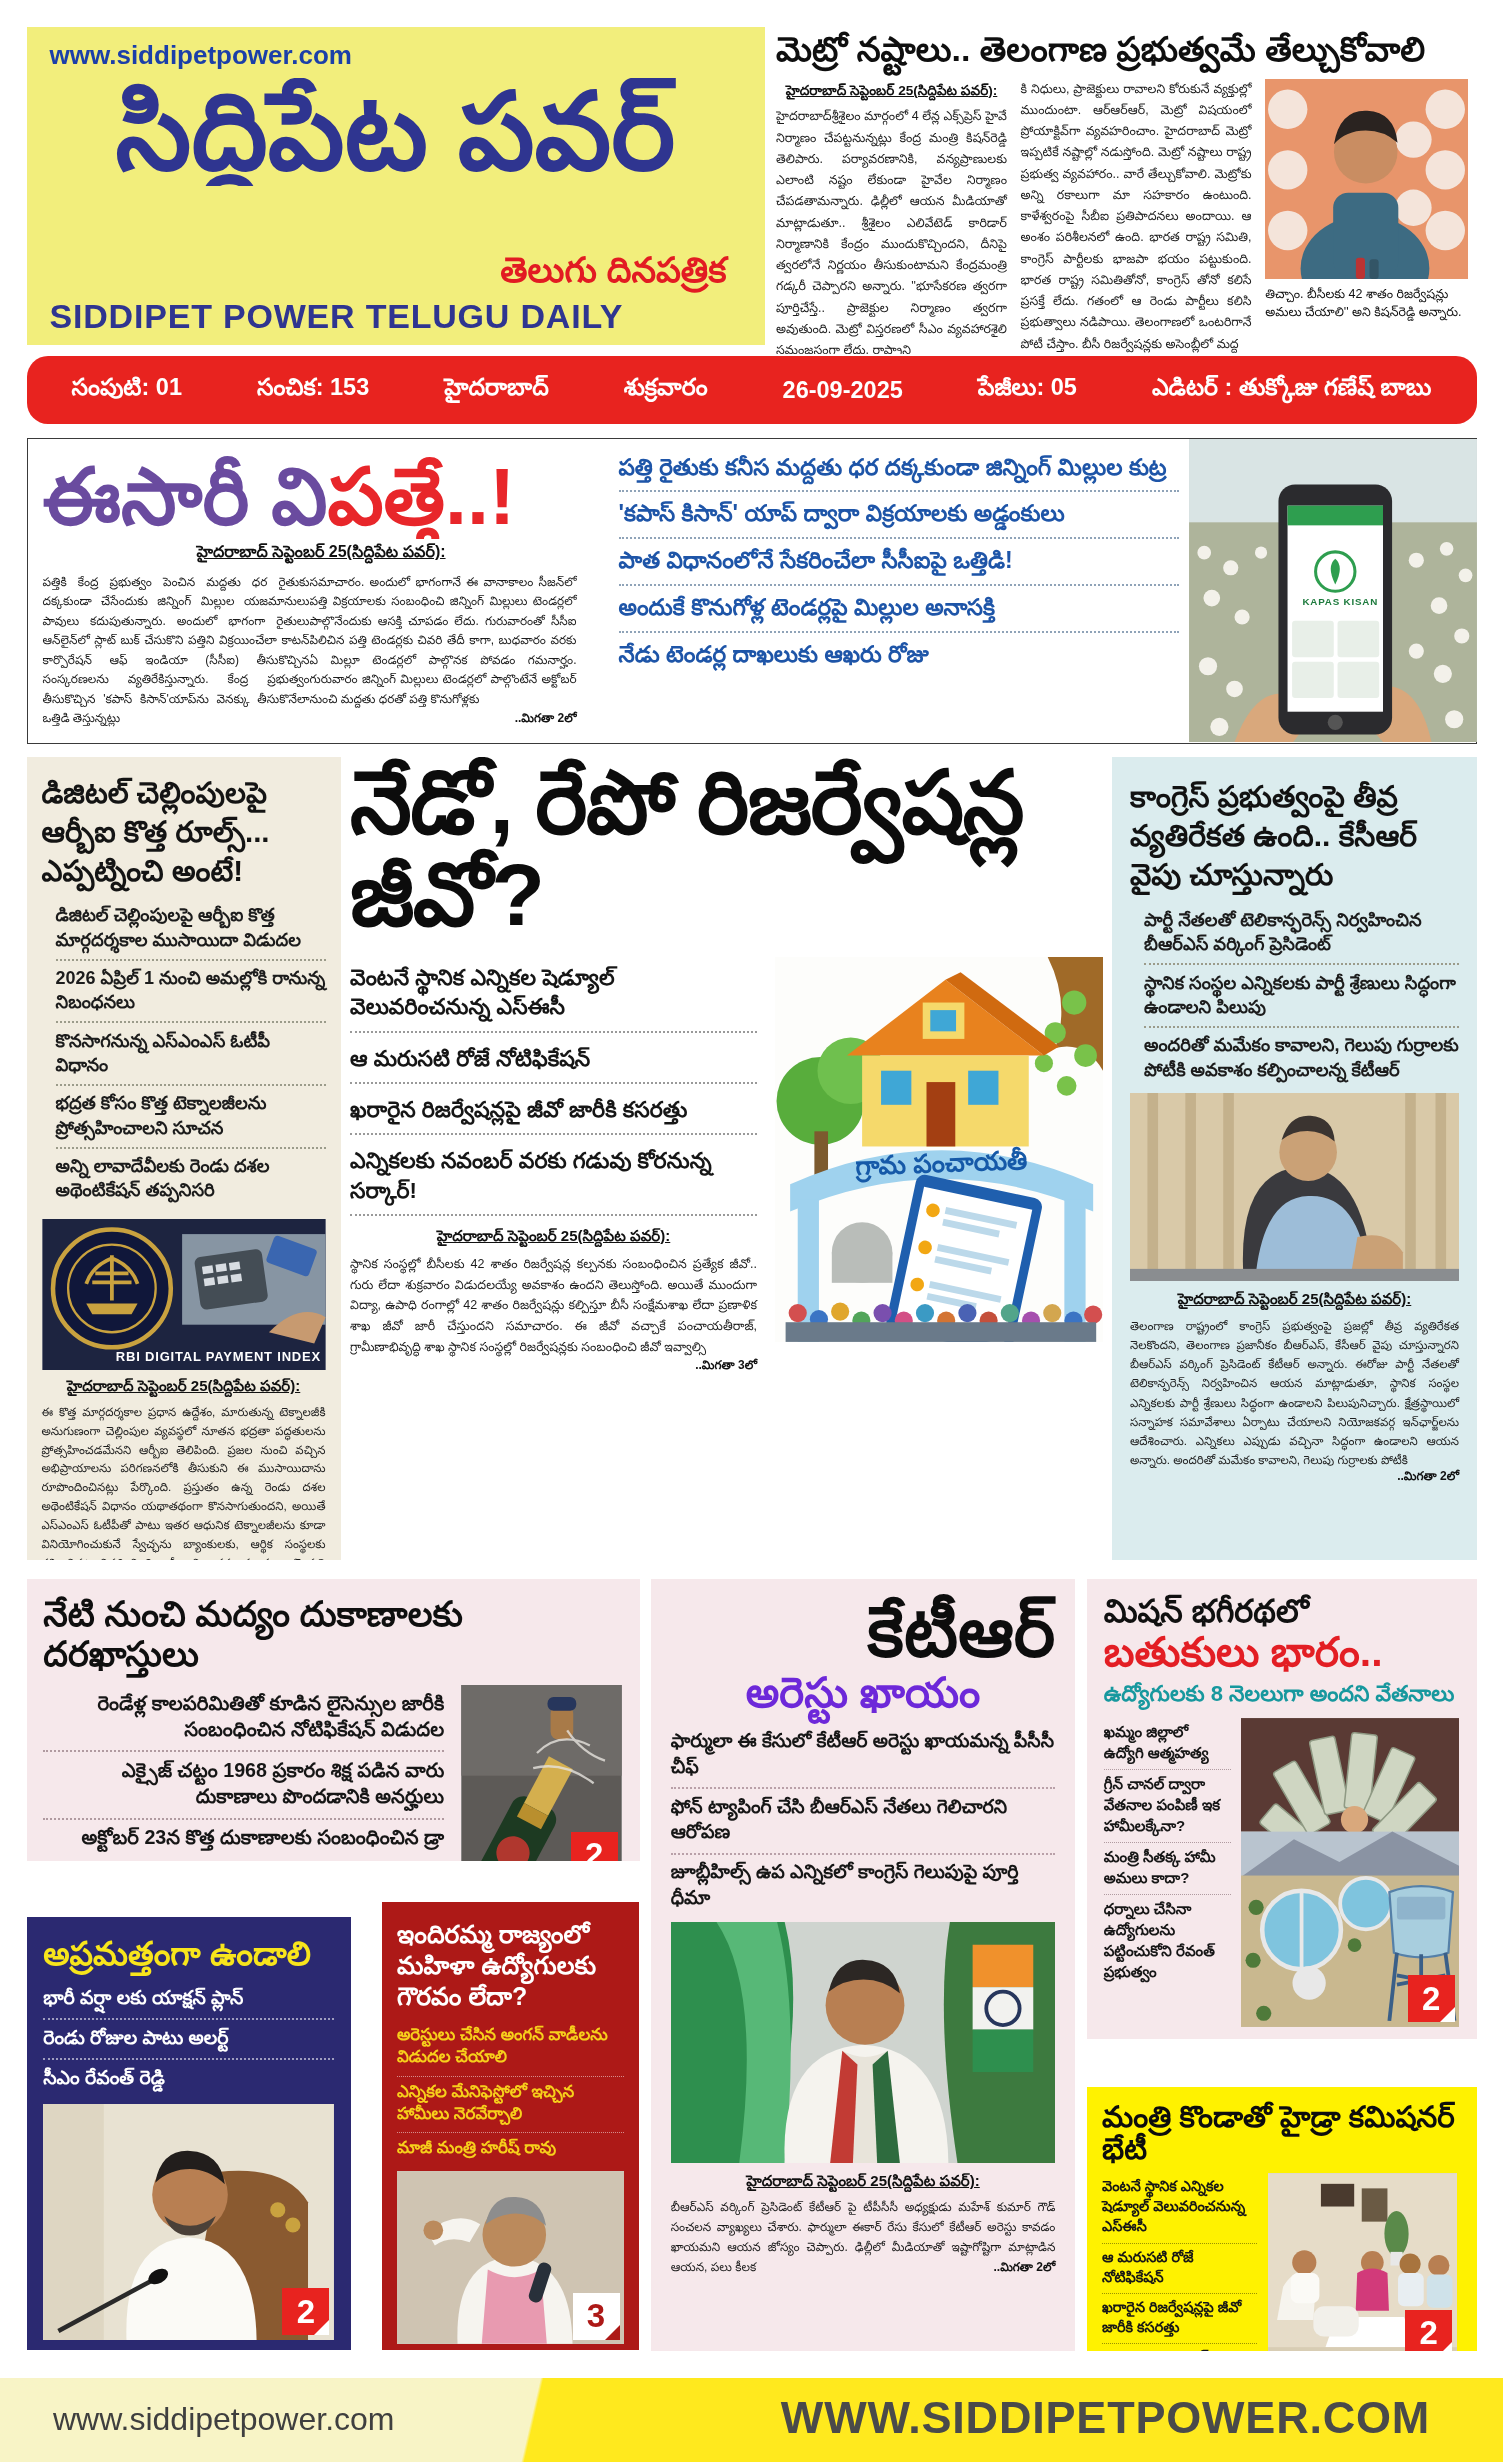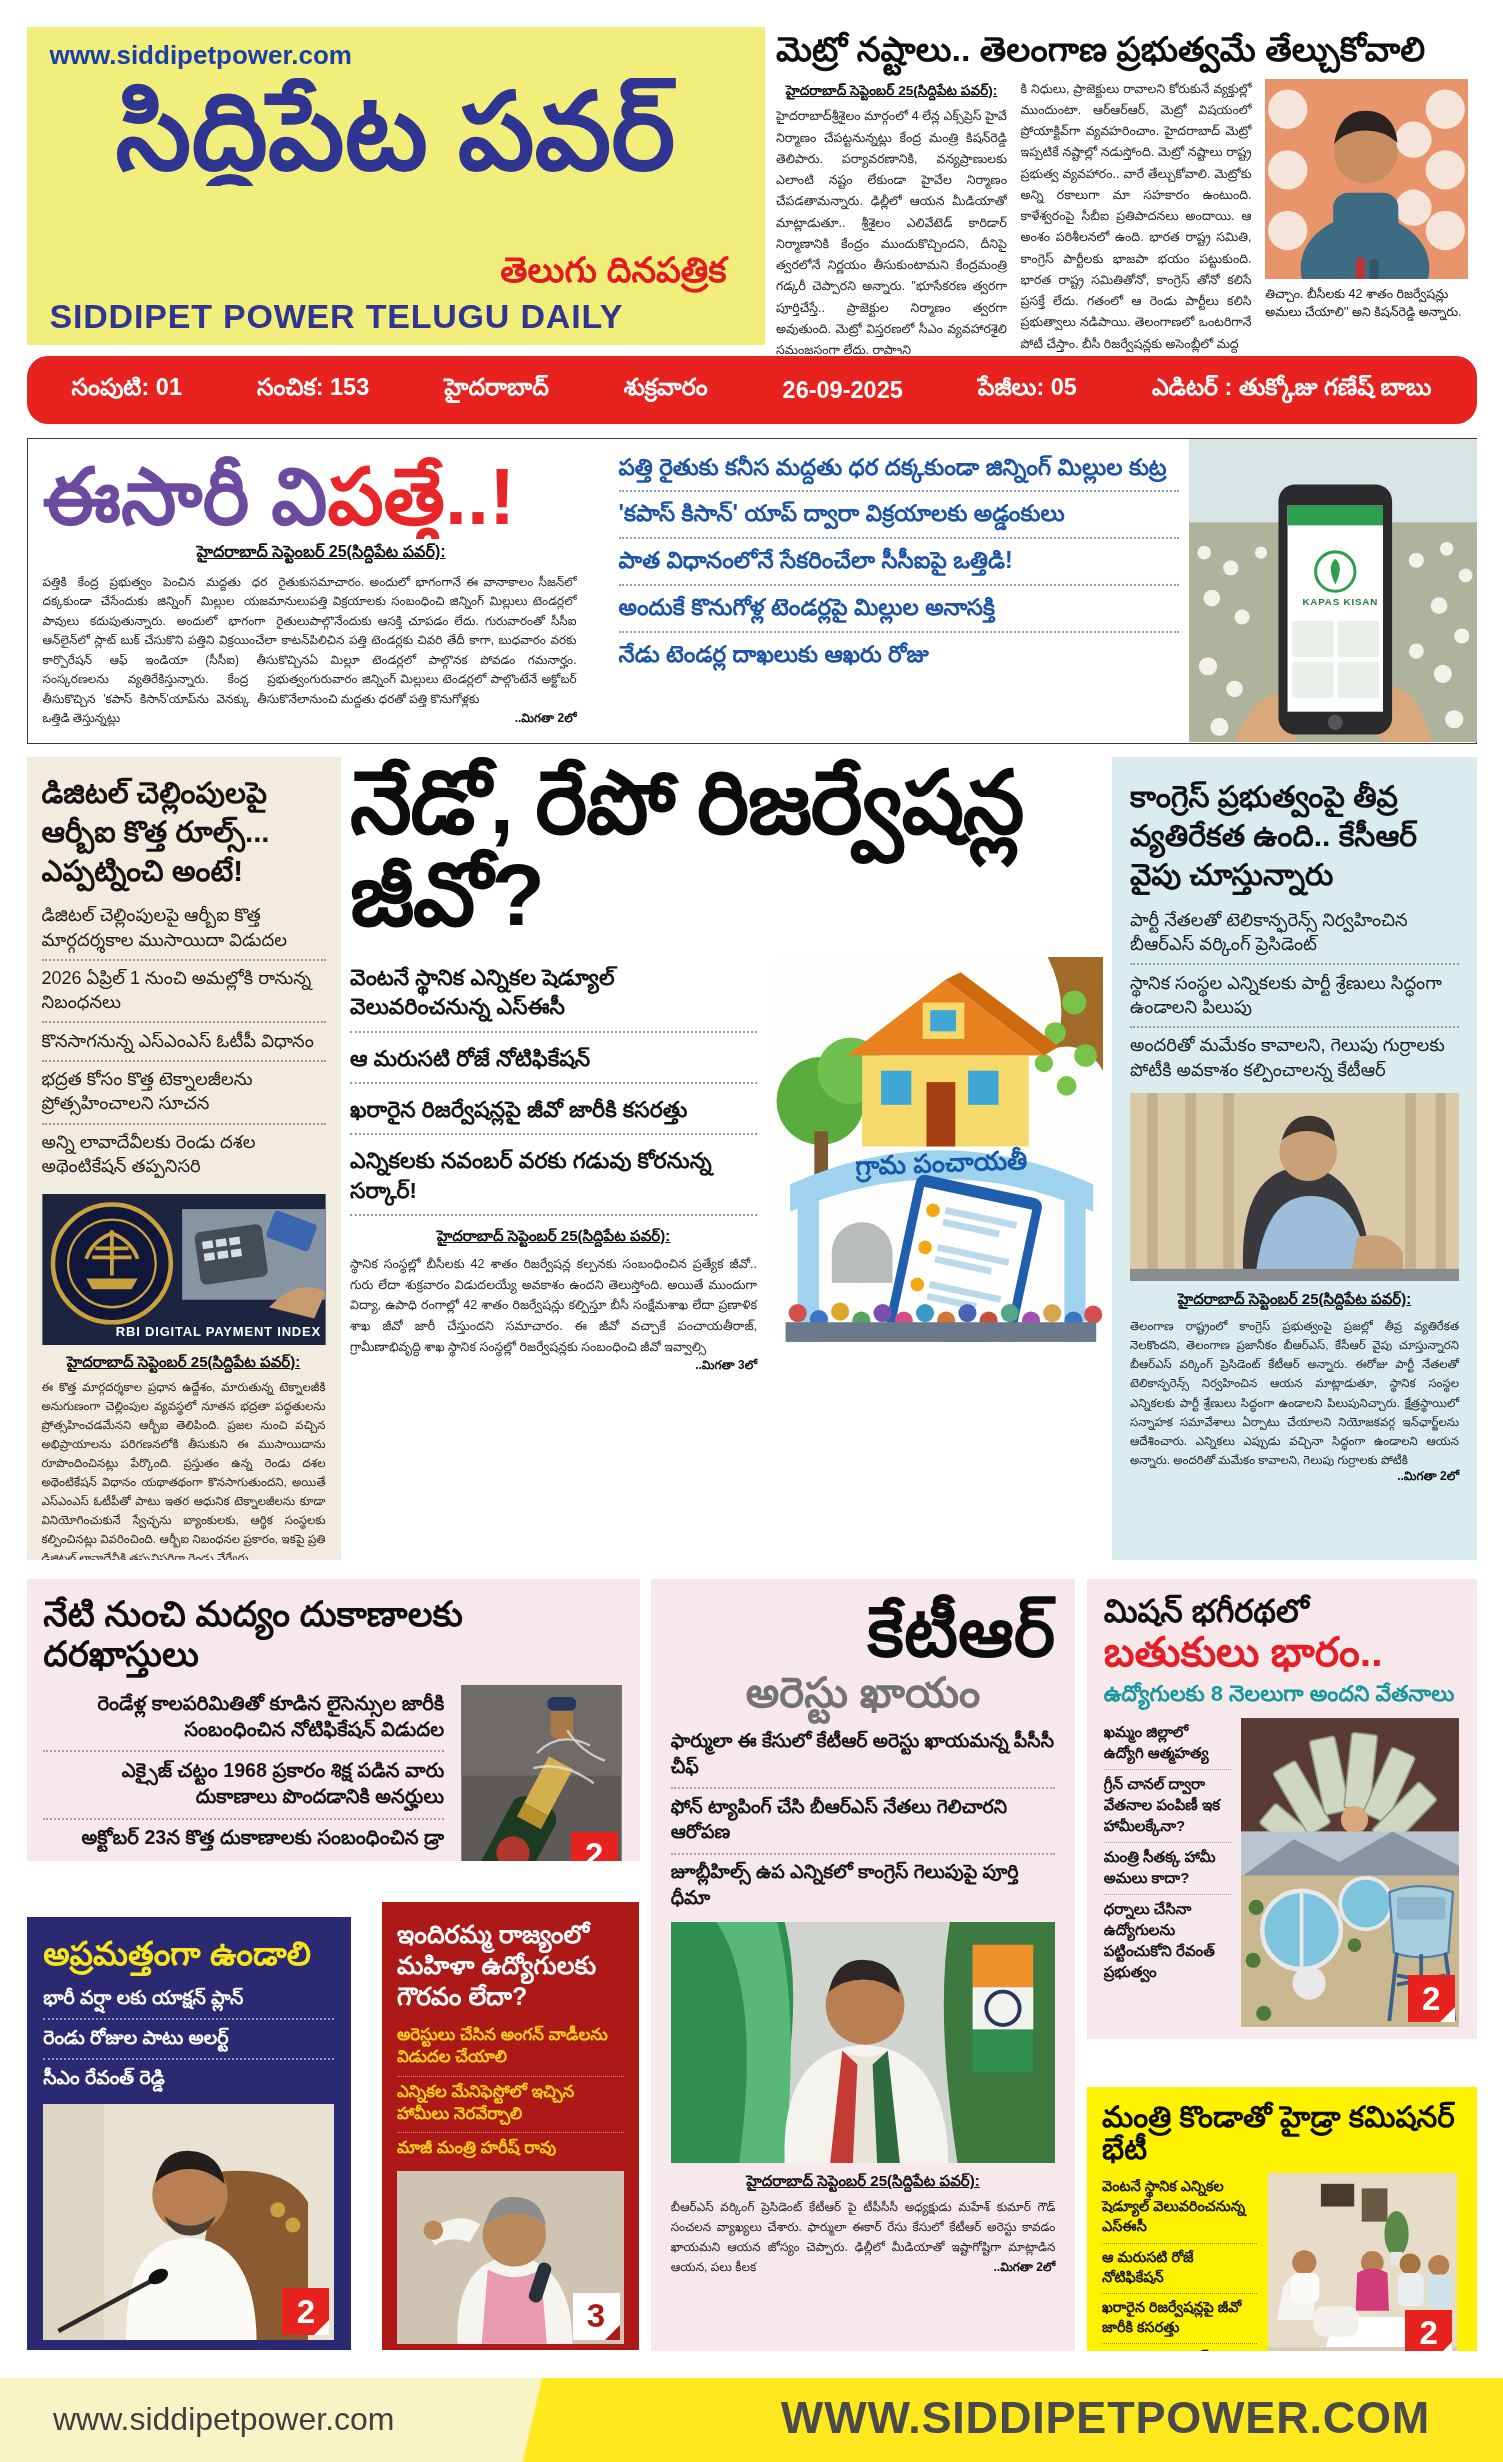--- a/index.html
+++ b/index.html
@@ -35,21 +35,21 @@
   .cotton .dateline{font-size:16px;margin-top:4.5px;}
   .cotton-cols{display:flex;margin-top:7.6px;}
   .cotton-col{width:267px;font-size:12px;line-height:1.62;color:#1d1d1d;}
   .cotton-mid{position:absolute;left:591px;top:9px;width:560px;}
   .subhead-blue{font-size:23px;line-height:1.3;font-weight:bold;color:#1E55A8;border-bottom:2.3px dotted #8fa3b8;padding:4.5px 0 7.6px;margin-bottom:3px;}
   .photo-cotton{position:absolute;left:1161px;top:0;width:288px;height:303px;}
   .kapas-label{position:absolute;left:114px;top:157px;font-size:9.8px;font-weight:bold;color:#1d7a3d;letter-spacing:0.8px;}
   
   .rbi{left:26.5px;top:757px;width:314px;height:803px;background:#F1ECDF;padding:16.7px 15px;box-sizing:border-box;overflow:hidden;}
   .rbi-head{font-size:29.5px;font-weight:bold;color:#141414;line-height:1.32;}
-  .subhead-dark{font-size:18px;line-height:1.35;font-weight:normal;color:#1c1c1c;border-bottom:2.3px dotted #9b9b8a;padding:5.3px 0 6.8px;}
+  .subhead-dark{font-size:18px;line-height:1.35;font-weight:bold;color:#1c1c1c;border-bottom:2.3px dotted #9b9b8a;padding:5.3px 0 6.8px;margin-left:14px;}
   .rbi-img{position:relative;width:100%;height:151px;margin:9px 0 7.6px;}
   .rbi-caption{position:absolute;right:4.5px;bottom:6px;font-size:13px;font-weight:bold;color:#fff;letter-spacing:0.8px;}
   .rbi .dateline{font-size:15px;margin:4.5px 0;}
   .rbi-body{font-size:11.7px;line-height:1.62;color:#1d1d1d;}
   .resgo{left:350px;top:757px;width:753px;height:803px;overflow:hidden;}
   .resgo-head{font-size:88px;font-weight:bold;color:#0c0c0c;line-height:1.04;letter-spacing:-1.5px;}
   .resgo-row{display:flex;gap:18px;margin-top:16.7px;}
   .resgo-left{width:407px;}
   .subhead-big{font-size:22px;line-height:1.35;font-weight:bold;color:#161616;border-bottom:2.3px dotted #999;padding:6px 0 9px;margin-bottom:4.5px;}
   .resgo .dateline{font-size:15px;margin:10.6px 0 6px;}
@@ -63,21 +63,21 @@
   .ktrtel-body{font-size:11.7px;line-height:1.64;color:#1d1d1d;}
   
   .pinkbox{background:#F6E8EB;box-sizing:border-box;}
   .liquor{left:26.5px;top:1579px;width:613px;height:282px;padding:15px 16.7px;overflow:hidden;}
   .liquor-head{font-size:35px;font-weight:bold;color:#0f0f0f;line-height:1.15;}
   .liquor-row{display:flex;gap:17px;margin-top:10.6px;text-align:right;}
   .liquor-left{width:401px;}
   .subhead-mid{font-size:19.7px;line-height:1.35;font-weight:bold;color:#161616;border-bottom:2.3px dotted #b09aa0;padding:4.5px 0 7.6px;}
   .ktrarr{left:651px;top:1579px;width:424px;height:772px;padding:18px 19.7px;overflow:hidden;}
   .ktrarr-h1{font-size:70px;font-weight:bold;color:#0d0d0d;text-align:right;line-height:1;}
-  .ktrarr-h2{font-size:42px;font-weight:bold;color:#737373;text-align:center;line-height:1.1;margin-top:3px;}
+  .ktrarr-h2{font-size:42px;font-weight:bold;color:#6d28d9;text-align:center;line-height:1.1;margin-top:3px;}
   .ktrarr .subhead-mid{font-size:19px;border-color:#b9a0a8;}
   .ktrarr .dateline{font-size:15px;margin:9px 0 4.5px;}
   .ktrarr-body{font-size:12px;line-height:1.66;color:#1d1d1d;}
   .bhag{left:1087px;top:1579px;width:390px;height:460px;padding:15px 16.7px;overflow:hidden;}
   .bhag-h1{font-size:32px;font-weight:bold;color:#101010;line-height:1.1;}
   .bhag-h2{font-size:41px;font-weight:bold;color:#E31E24;line-height:1.15;}
   .bhag-teal{font-size:22px;font-weight:bold;color:#17989E;line-height:1.2;margin-top:4.5px;}
   .bhag-row{display:flex;gap:10.6px;margin-top:10.6px;}
   .bhag-left{width:127px;}
   .subhead-small{font-size:15px;line-height:1.4;font-weight:bold;color:#161616;border-bottom:1.5px dotted #b09aa0;padding:3px 0 6px;}

